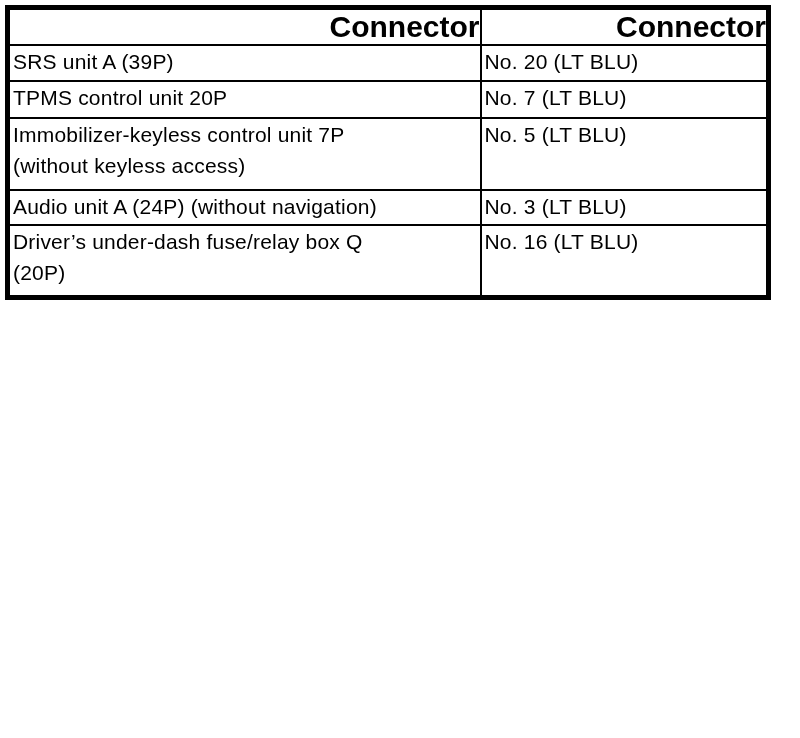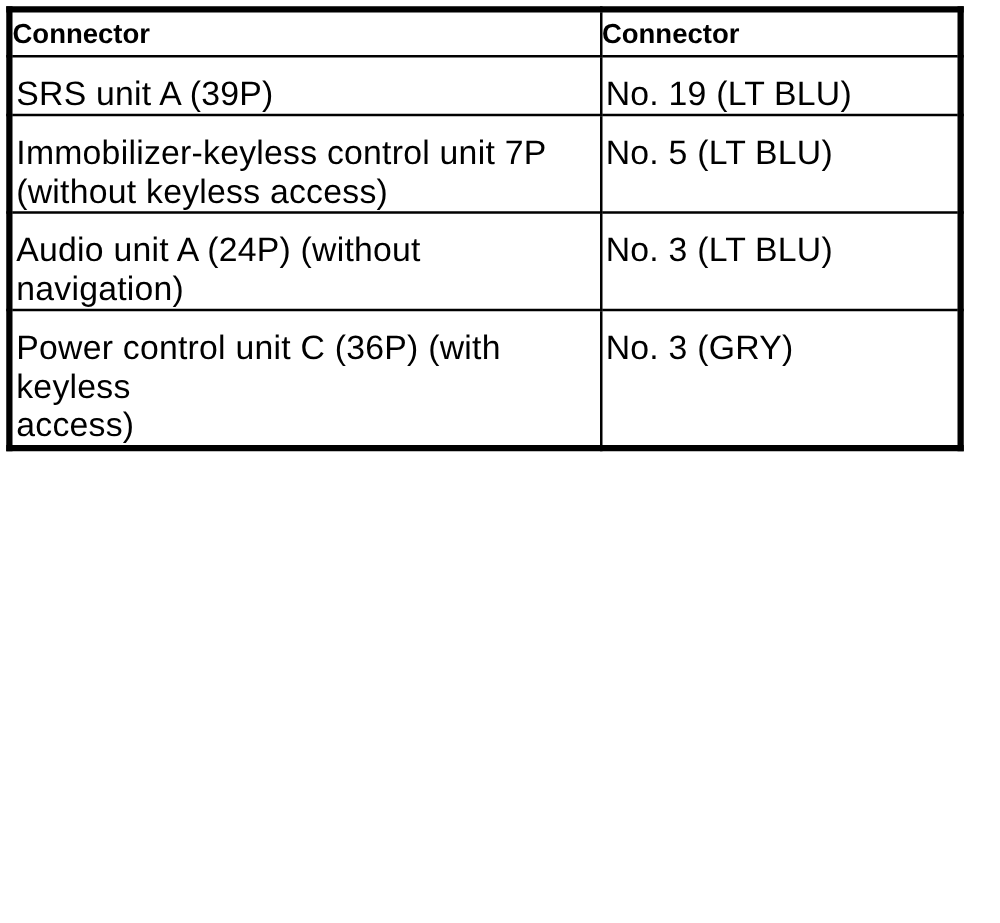--- a/index.html
+++ b/index.html
@@ -22,33 +22,33 @@
     table-layout: fixed;
     border: 5px solid #000000;
     background: #ffffff;
   }
   .conn-table th,
   .conn-table td {
     border: 2px solid #000000;
     overflow: hidden;
   }
   .conn-table th {
-    font-size: 22px;
+    font-size: 30px;
     font-weight: bold;
-    text-align: left;
+    text-align: right;
     vertical-align: middle;
     padding: 0;
   }
   .conn-table td {
-    font-size: 27px;
+    font-size: 21px;
     line-height: 31px;
     letter-spacing: 0.2px;
     vertical-align: top;
     text-align: left;
-    padding: 14px 3px 0 3px;
+    padding: 0 3px 0 3px;
     white-space: pre-wrap;
   }
   .col-connector { width: 473px; }
   .col-terminal  { width: 288px; }
 
   .h35 { height: 35px; }
   .h36 { height: 36px; }
   .h37 { height: 37px; }
   .h65 { height: 65px; }
   .h67 { height: 67px; }
@@ -66,30 +66,34 @@
   </colgroup>
   <thead>
     <tr class="h37">
       <th>Connector</th>
       <th>Connector</th>
     </tr>
   </thead>
   <tbody>
     <tr class="h36">
       <td>SRS unit A (39P)</td>
-      <td>No. 19 (LT BLU)</td>
+      <td>No. 20 (LT BLU)</td>
+    </tr>
+    <tr class="h37">
+      <td>TPMS control unit 20P</td>
+      <td>No. 7 (LT BLU)</td>
     </tr>
     <tr class="h70">
       <td>Immobilizer-keyless control unit 7P
 (without keyless access)</td>
       <td>No. 5 (LT BLU)</td>
     </tr>
     <tr class="h35">
       <td>Audio unit A (24P) (without navigation)</td>
       <td>No. 3 (LT BLU)</td>
     </tr>
-    <tr class="h67">
-      <td>Power control unit C (36P) (with keyless
-access)</td>
-      <td>No. 3 (GRY)</td>
+    <tr class="h70">
+      <td>Driver’s under-dash fuse/relay box Q
+(20P)</td>
+      <td>No. 16 (LT BLU)</td>
     </tr>
   </tbody>
 </table>
 
 </body></html>

